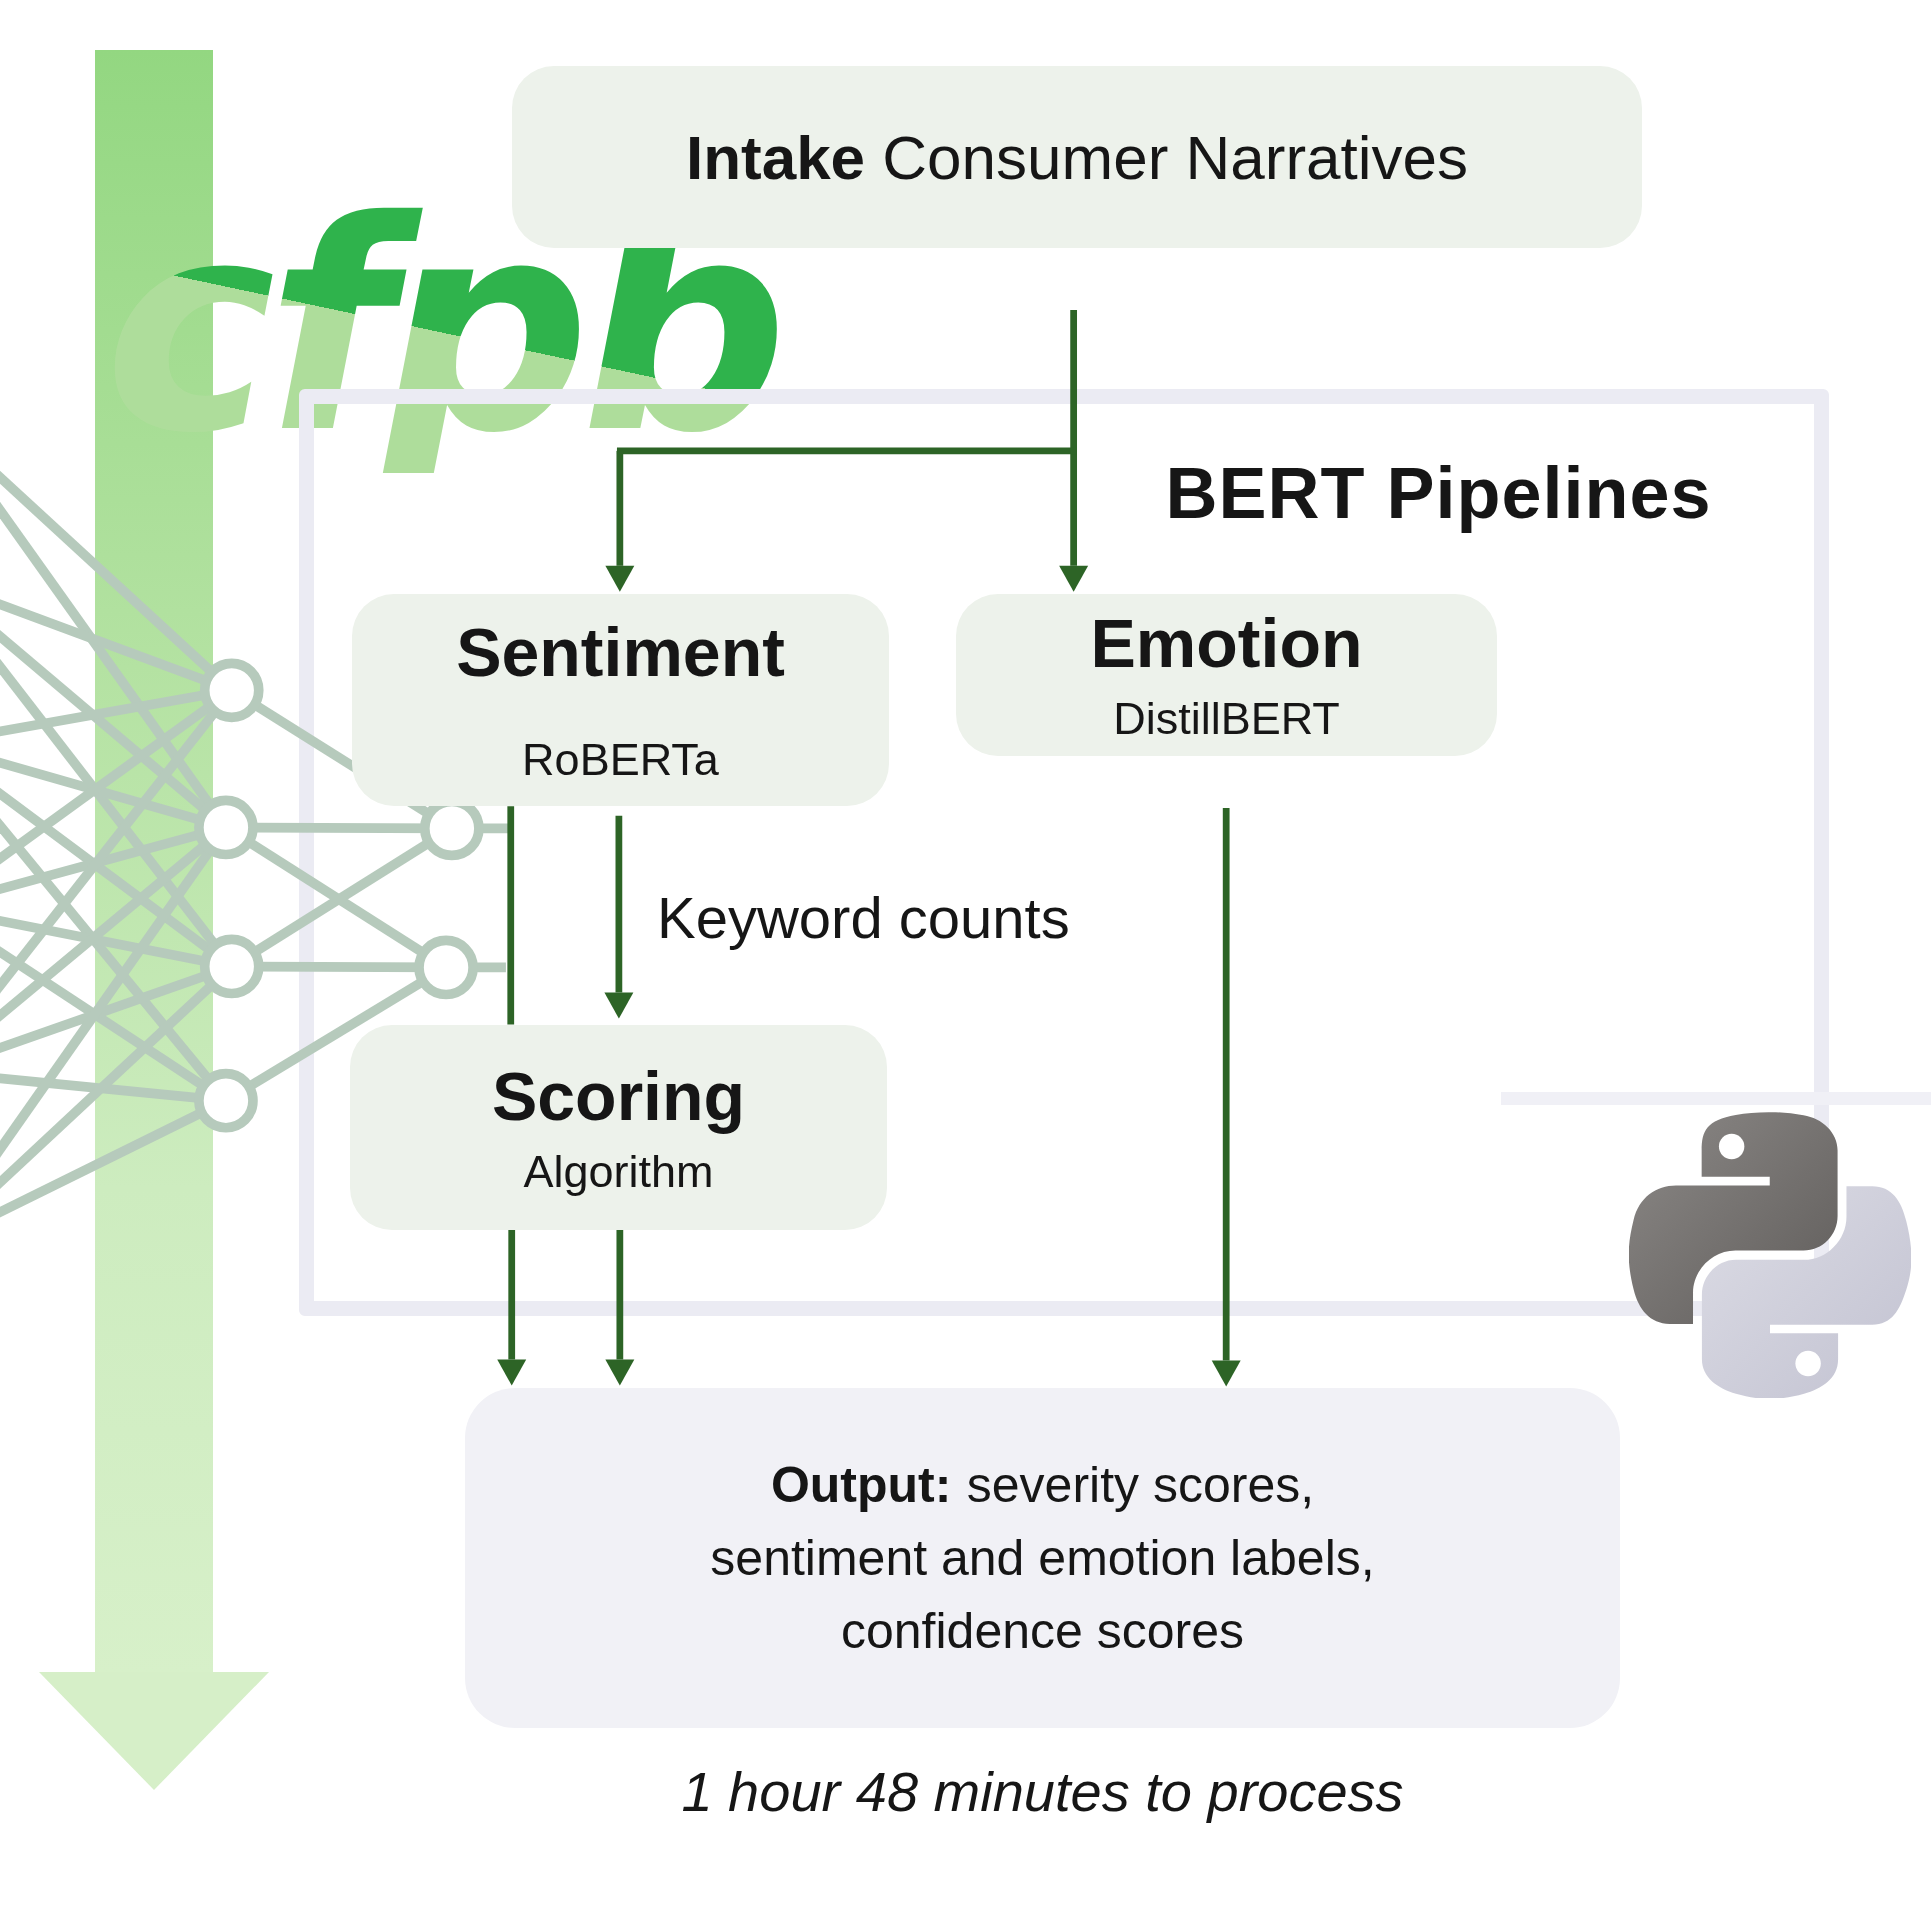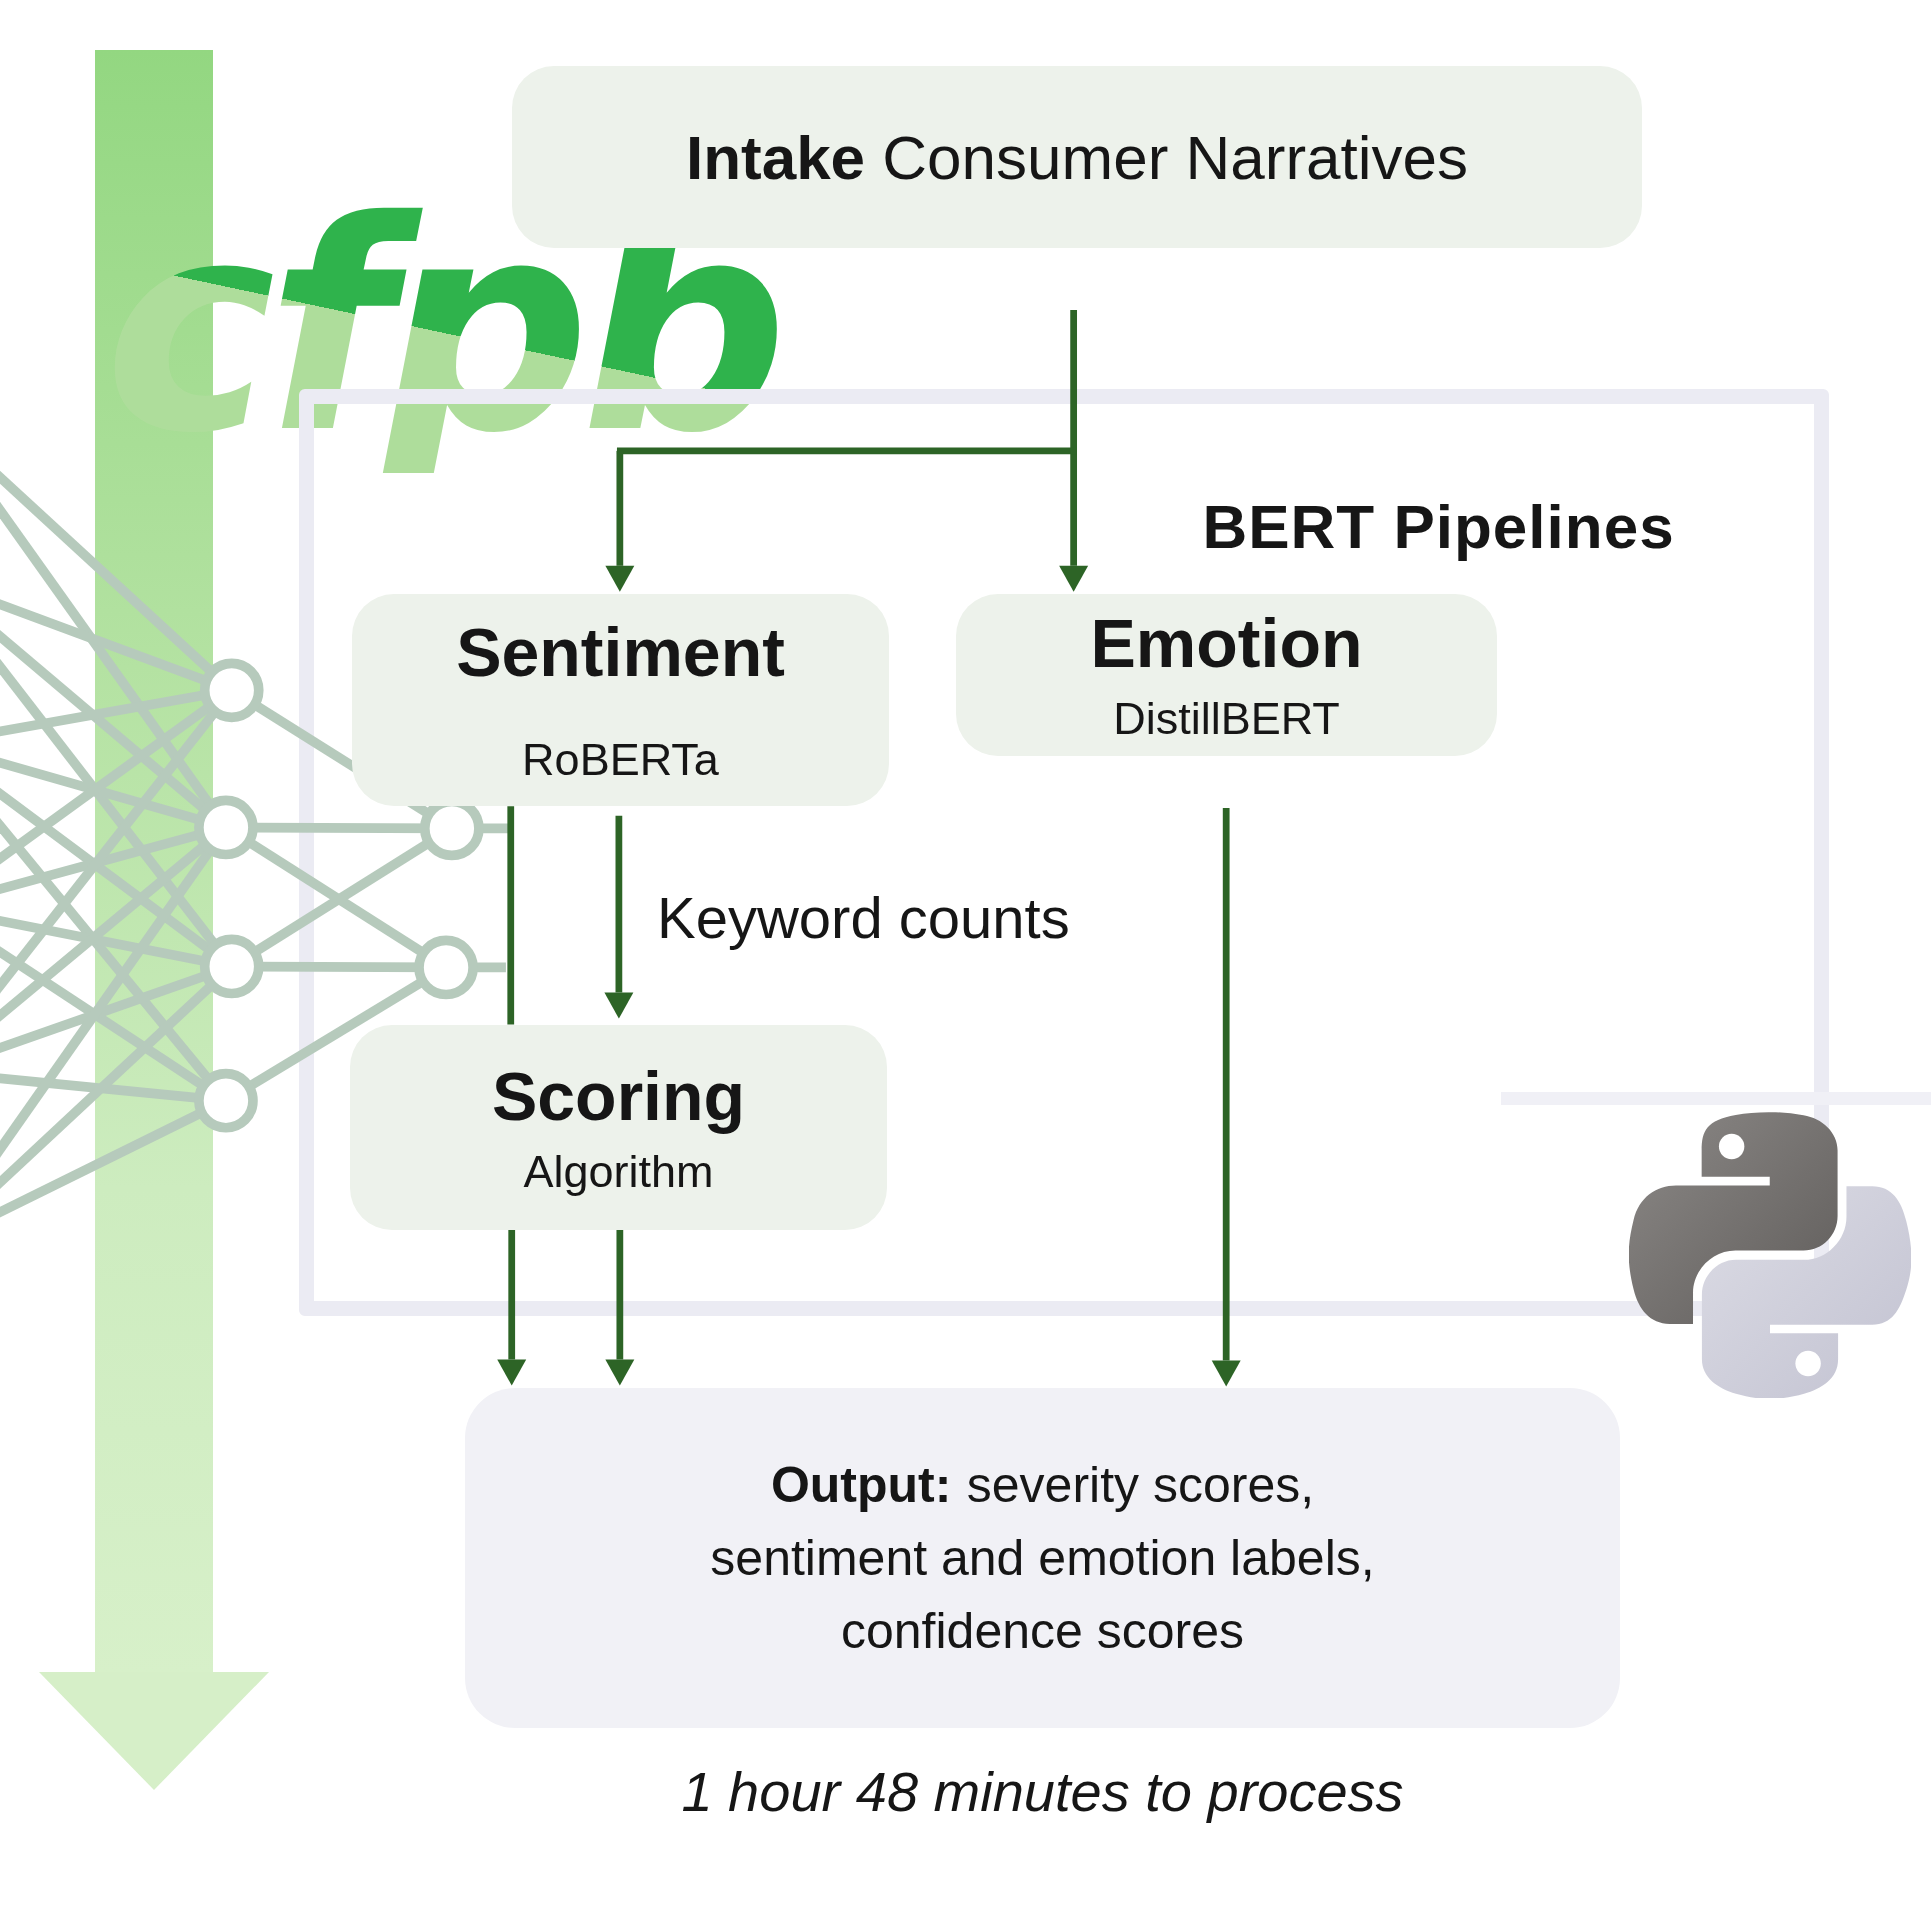--- a/index.html
+++ b/index.html
@@ -27,21 +27,21 @@
   
   .bert-container{
     position:absolute;left:299px;top:389px;width:1530px;height:927px;z-index:2;
     border:15.4px solid #ebebf3;border-radius:5.8px;box-sizing:border-box;background:transparent;
   }
   .artifact-strip{
     position:absolute;left:1501px;top:1092px;width:430px;height:12.6px;background:#f0f0f6;z-index:2;
   }
   .bert-label{
     position:absolute;left:1139px;top:452px;width:599px;z-index:5;
-    font-size:62px;font-weight:bold;text-align:center;letter-spacing:1px;margin-top:39px;
+    font-size:72px;font-weight:bold;text-align:center;letter-spacing:1px;
   }
   
   .net-svg{position:absolute;left:0;top:0;z-index:3;}
   
   .nodebox{
     position:absolute;background:#edf2eb;border-radius:42px;z-index:4;
     display:flex;flex-direction:column;align-items:center;justify-content:center;text-align:center;
   }
   .nodebox .title{font-weight:bold;font-size:68px;line-height:1.1;}
   .nodebox .sub{font-size:45px;margin-top:13.5px;line-height:1.1;}

